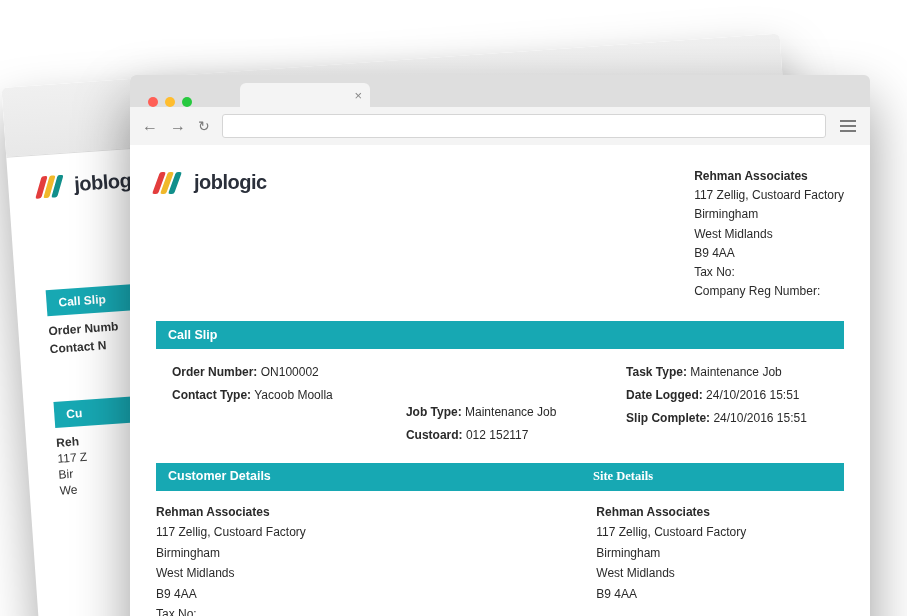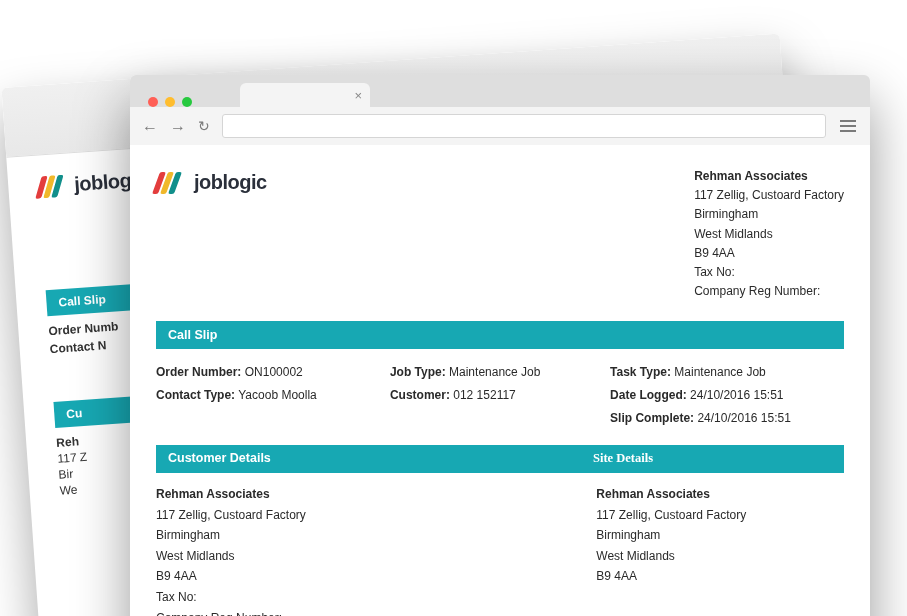--- a/index.html
+++ b/index.html
@@ -114,22 +114,22 @@
       justify-content:space-between;
       padding: 0 12px;
       font-weight:700;
       font-size:12.5px;
       margin: 14px 0 10px;
     }
     .two-col { display:flex; gap: 20px; }
     .col { flex:1; }
     .col-right { flex: 0 0 36%; }
     .three-col { display:flex; }
-    .tc1{ flex: 0 0 34%; }
-    .tc2{ flex: 0 0 32%; }
+    .tc1{ flex: 0 0 34%; margin-left: 16px; }
+    .tc2{ flex: 0 0 32%; margin-top: 40px; }
     .tc3{ flex: 1; }
     .kv { margin: 4px 0; font-size:12px; }
     .kv b{ font-weight:700; }
 
     .addr-line { margin: 2px 0; }
     .addr-name{ font-weight:700; }
   </style>
 </head>
 <body>
 
@@ -207,21 +207,21 @@
       <span>Call Slip</span>
     </div>
 
     <div class="three-col">
       <div class="tc1">
         <div class="kv"><b>Order Number:</b> <span>ON100002</span></div>
         <div class="kv"><b>Contact Type:</b> <span>Yacoob Moolla</span></div>
       </div>
       <div class="tc2">
         <div class="kv"><b>Job Type:</b> <span>Maintenance Job</span></div>
-        <div class="kv"><b>Customer:</b> <span>012 152117</span></div>
+        <div class="kv"><b>Custoard:</b> <span>012 152117</span></div>
       </div>
       <div class="tc3">
         <div class="kv"><b>Task Type:</b> <span>Maintenance Job</span></div>
         <div class="kv"><b>Date Logged:</b> <span>24/10/2016   15:51</span></div>
         <div class="kv"><b>Slip Complete:</b> <span>24/10/2016   15:51</span></div>
       </div>
     </div>
 
     <div class="section-bar">
       <span>Customer Details</span>

